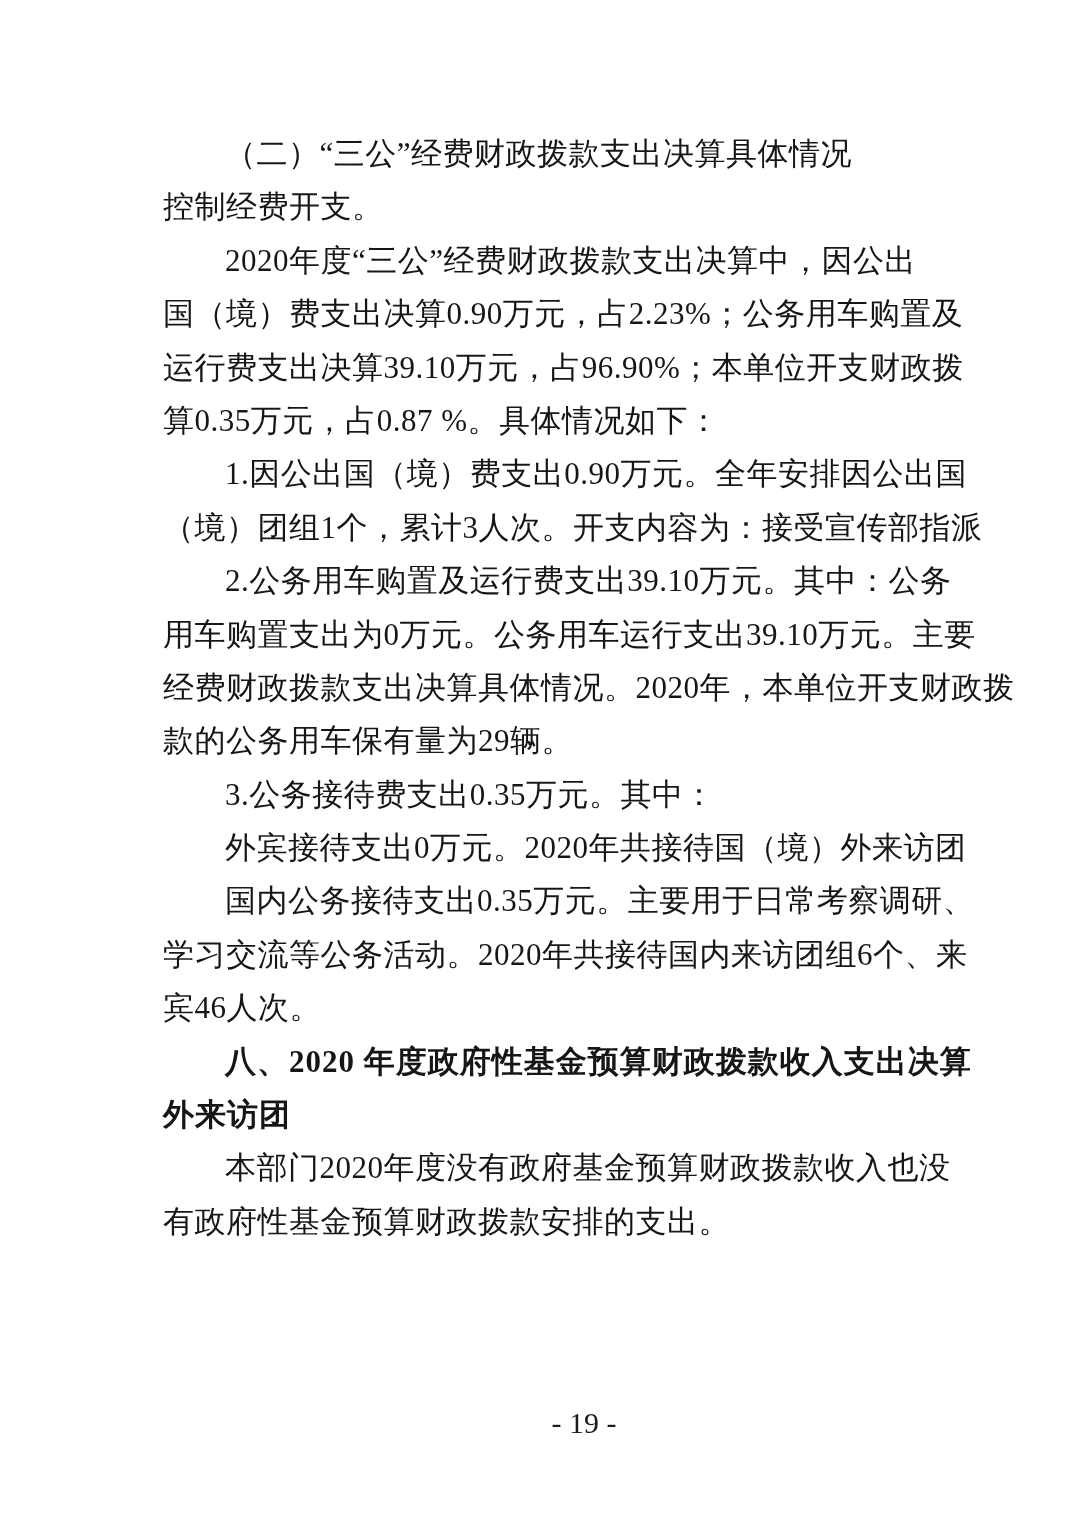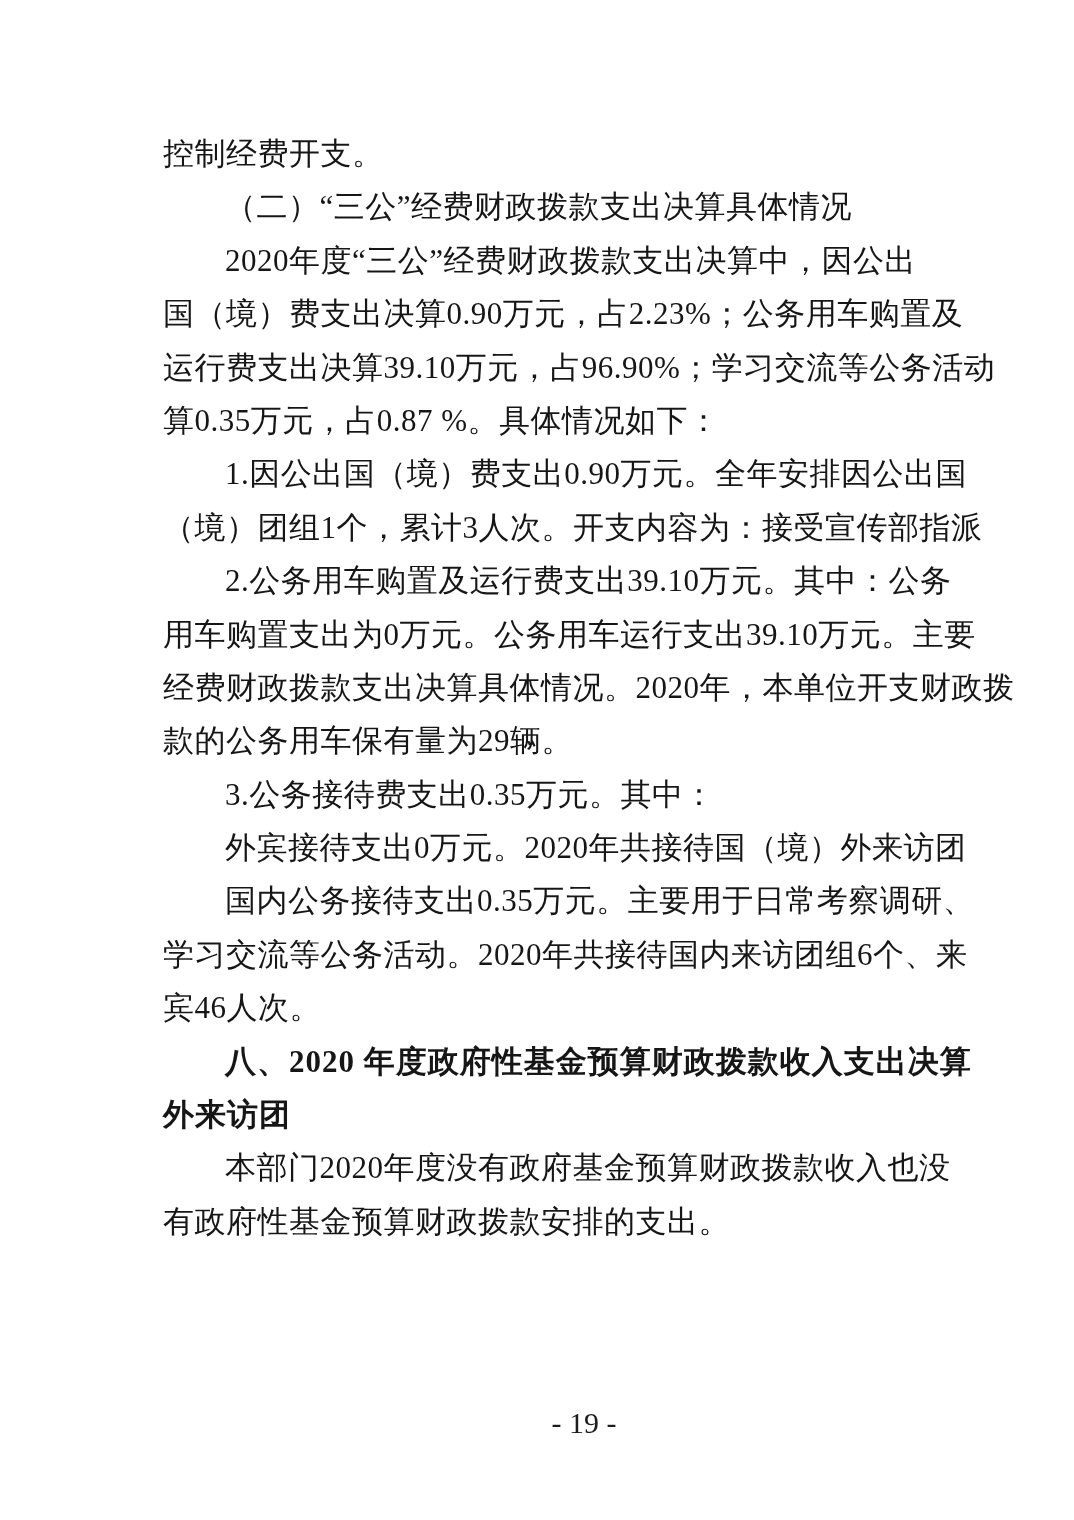--- a/index.html
+++ b/index.html
@@ -46,25 +46,25 @@
     line-height: 40px;
     color: #1c1c1c;
     padding-left: 47px;
   }
 </style>
 </head>
 <body>
 
 <div class="page">
   <div class="textblock">
+    <div class="line indent">（二）“三公”经费财政拨款支出决算具体情况</div>
     <div class="line">控制经费开支。</div>
-    <div class="line indent">（二）“三公”经费财政拨款支出决算具体情况</div>
     <div class="line indent">2020年度“三公”经费财政拨款支出决算中，因公出</div>
     <div class="line">国（境）费支出决算0.90万元，占2.23%；公务用车购置及</div>
-    <div class="line">运行费支出决算39.10万元，占96.90%；学习交流等公务活动</div>
+    <div class="line">运行费支出决算39.10万元，占96.90%；本单位开支财政拨</div>
     <div class="line">算0.35万元，占0.87 %。具体情况如下：</div>
     <div class="line indent">1.因公出国（境）费支出0.90万元。全年安排因公出国</div>
     <div class="line">（境）团组1个，累计3人次。开支内容为：接受宣传部指派</div>
     <div class="line indent">2.公务用车购置及运行费支出39.10万元。其中：公务</div>
     <div class="line">用车购置支出为0万元。公务用车运行支出39.10万元。主要</div>
     <div class="line">经费财政拨款支出决算具体情况。2020年，本单位开支财政拨</div>
     <div class="line">款的公务用车保有量为29辆。</div>
     <div class="line indent">3.公务接待费支出0.35万元。其中：</div>
     <div class="line indent">外宾接待支出0万元。2020年共接待国（境）外来访团</div>
     <div class="line indent">国内公务接待支出0.35万元。主要用于日常考察调研、</div>

